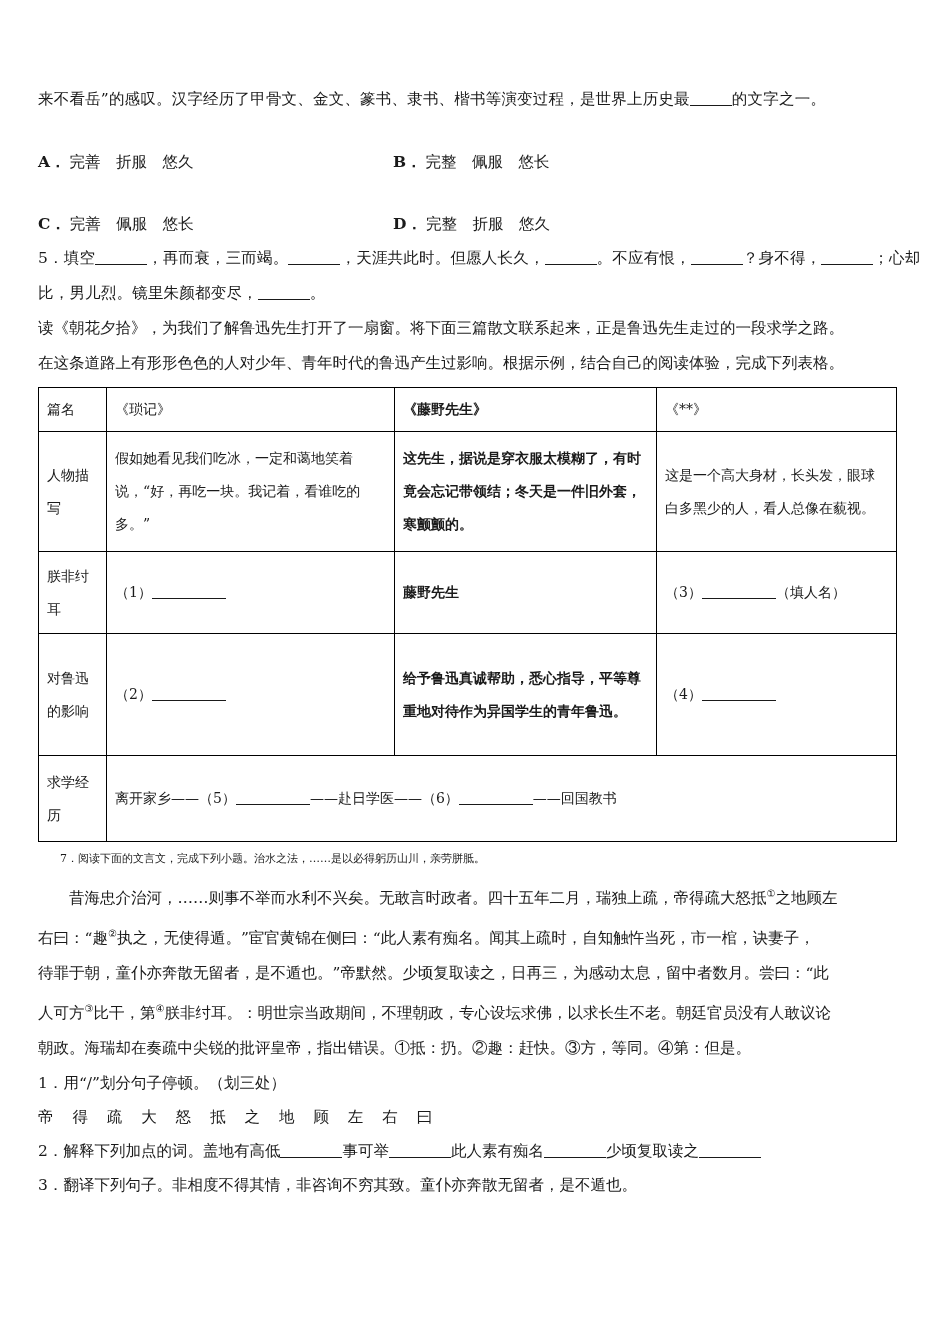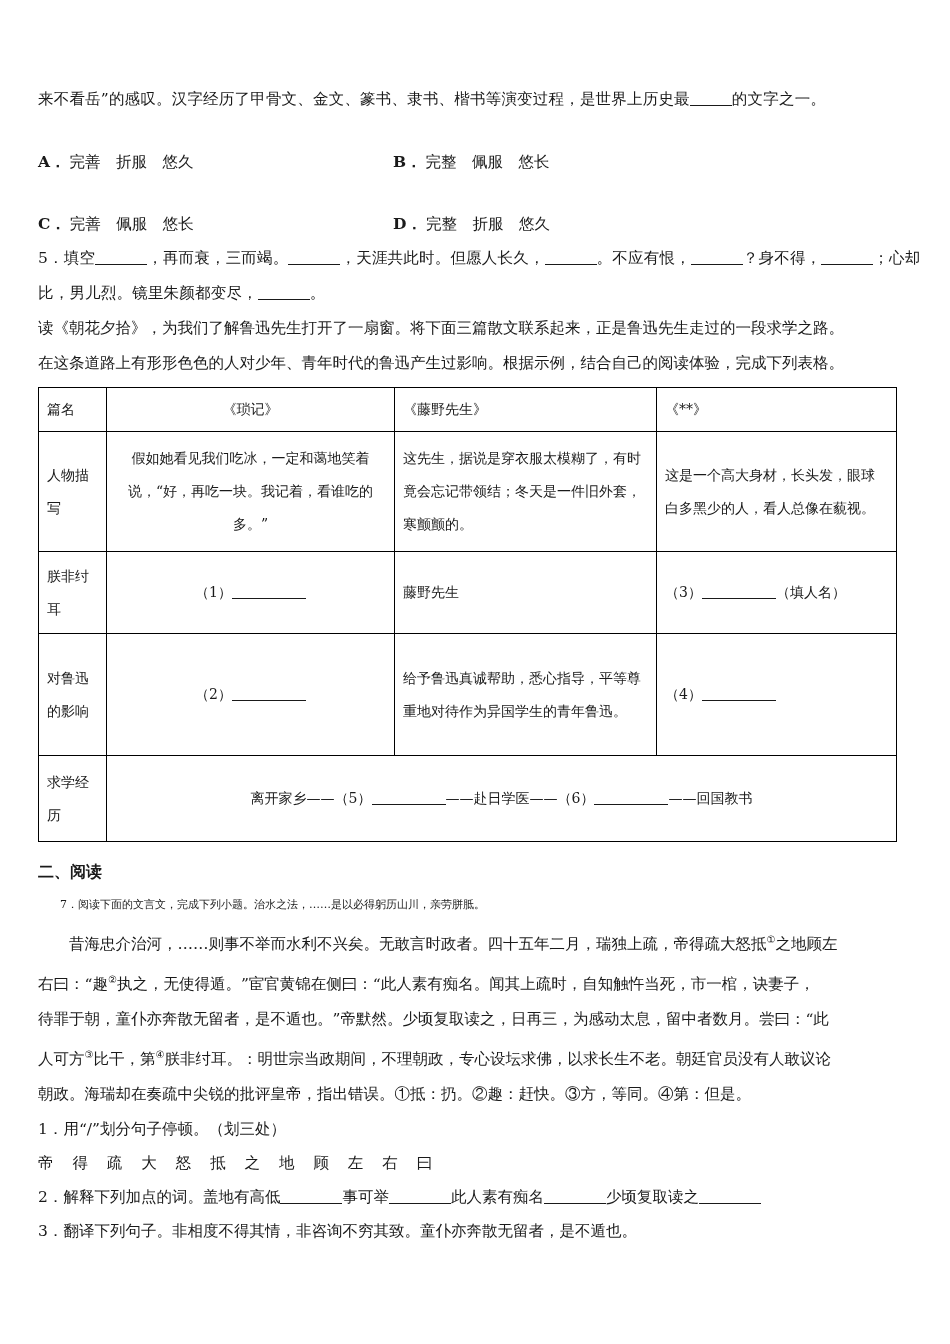--- a/index.html
+++ b/index.html
@@ -89,22 +89,22 @@
   }
   table.main-table td {
     border: 1.3px solid #000000;
     vertical-align: middle;
     font-size: 14px;
     line-height: 33px;
     padding: 5px 8px;
     box-sizing: border-box;
   }
   td.c1 { width: 68px; }
-  td.c2 { width: 288px; text-align: center; }
-  td.c3 { width: 262px; }
+  td.c2 { width: 288px; }
+  td.c3 { width: 262px; font-weight: bold; }
   td.c4 { width: 240px; }
   td.rowhead { letter-spacing: 0px; }
   td.span3 { }
 
   
   tr.r-title td { height: 44px; }
   tr.r-desc  td { height: 120px; vertical-align: middle; }
   tr.r-call  td { height: 82px; }
   tr.r-infl  td { height: 122px; }
   tr.r-path  td { height: 86px; }
@@ -222,21 +222,20 @@
 
       <tr class="r-path">
         <td class="c1 rowhead">求学经历</td>
         <td class="c2 span3" colspan="3">
           <span>离开家乡——（5）</span><span class="blank b-xl"></span><span>——赴日学医——（6）</span><span class="blank b-xl"></span><span>——回国教书</span>
         </td>
       </tr>
     </tbody>
   </table>
 
-  <div class="sec-title">二、阅读</div>
   <div class="q7">7．阅读下面的文言文，完成下列小题。治水之法，……是以必得躬历山川，亲劳胼胝。</div>
 
   <div class="classical indent">
     <span>昔海忠介治河，……则事不举而水利不兴矣。无敢言时政者。四十五年二月，瑞独上疏，帝得疏大怒抵<sup class="cnum">①</sup>之地顾左</span>
   </div>
   <div class="classical">
     <span>右曰：“趣<sup class="cnum">②</sup>执之，无使得遁。”宦官黄锦在侧曰：“此人素有痴名。闻其上疏时，自知触忤当死，市一棺，诀妻子，</span>
   </div>
   <div class="classical">待罪于朝，童仆亦奔散无留者，是不遁也。”帝默然。少顷复取读之，日再三，为感动太息，留中者数月。尝曰：“此</div>
   <div class="classical">

